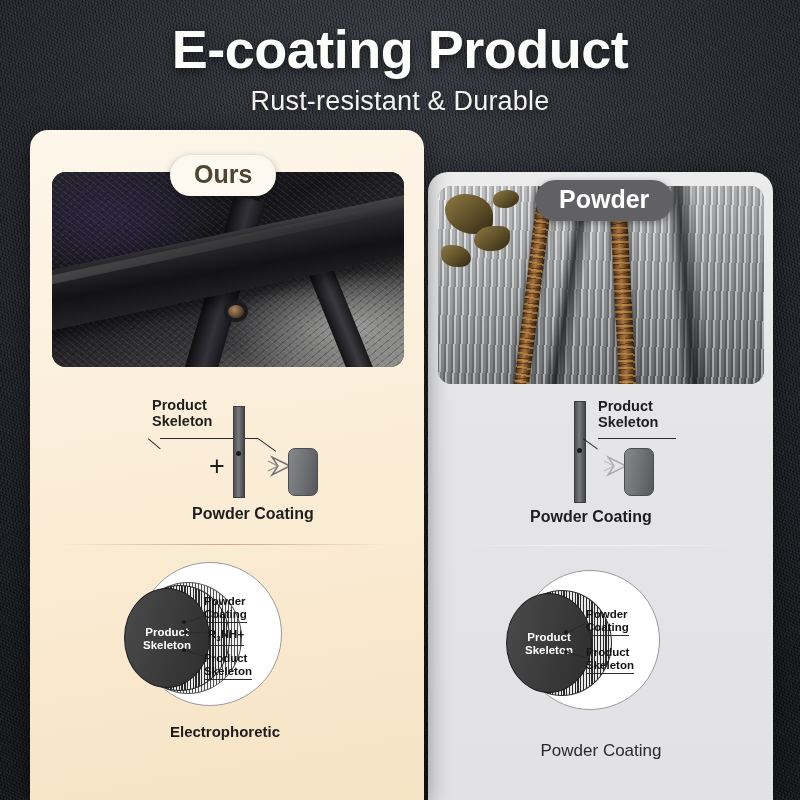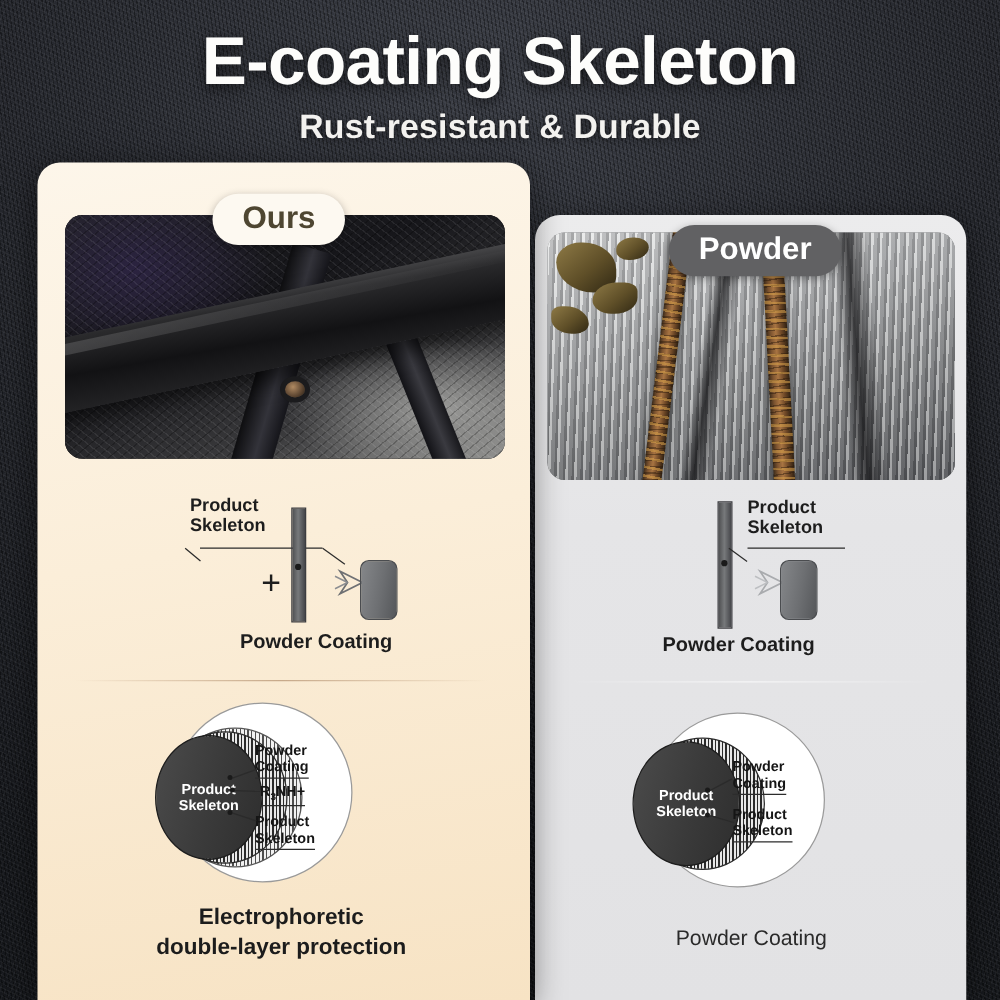--- a/index.html
+++ b/index.html
@@ -25,21 +25,21 @@
   
   .header { position: absolute; top: 0; left: 0; width: 800px; text-align: center; z-index: 6; }
   .title {
     margin-top: 18px;
     font-size: 54px; font-weight: 700; color: #fdfdfb;
     letter-spacing: -.5px;
     text-shadow: 0 3px 10px rgba(0,0,0,.6);
   }
   .subtitle {
     margin-top: 6px;
-    font-size: 27px; font-weight: 700; color: #f3f2ef;
+    font-size: 27px; font-weight: 400; color: #f3f2ef;
     letter-spacing: .2px;
     text-shadow: 0 2px 7px rgba(0,0,0,.55);
   }
 
   
   .panel-others {
     position: absolute; left: 428px; top: 172px; width: 345px; height: 628px;
     background: linear-gradient(180deg, #ececed 0%, #e5e5e7 40%, #e2e2e4 100%);
     border-radius: 20px 20px 0 0;
     box-shadow: 0 4px 22px rgba(0,0,0,.45);
@@ -207,30 +207,30 @@
     line-height: 1.12; text-align: left; white-space: nowrap;
   }
   .xs-txt.u { border-bottom: 1.2px solid #2c2c2c; padding-bottom: 1px; }
   .xs-txt sub { font-size: 8px; }
 
   
   .caption {
     position: absolute; z-index: 6; text-align: center;
     color: #1c1c1c; line-height: 1.32;
   }
-  .cap-ours   { left: 40px;  top: 722px; width: 370px; font-size: 18px; font-weight: 700; }
+  .cap-ours   { left: 40px;  top: 722px; width: 370px; font-size: 15px; font-weight: 700; }
   .cap-others { left: 438px; top: 740px; width: 326px; font-size: 17px; font-weight: 400; color: #2a2a2a; }
 </style>
 </head>
 <body>
 
 <div class="backdrop"></div>
 
 <div class="header">
-  <div class="title">E-coating Skeleton</div>
+  <div class="title">E-coating Product</div>
   <div class="subtitle">Rust-resistant &amp; Durable</div>
 </div>
 
 <div class="panel-others"></div>
 
 <div class="photo photo-others">
   <div class="ph-bg-rust"></div>
   <div class="paint-chip c1"></div>
   <div class="paint-chip c2"></div>
   <div class="paint-chip c3"></div>
@@ -351,15 +351,14 @@
   </div>
 
   <div class="lead" style="left:56px; top:64px; width:20px; transform:rotate(-28deg);"></div>
   <div class="lead" style="left:56px; top:84px; width:20px; transform:rotate(16deg);"></div>
   <div class="dot" style="left:52px; top:62px; width:4px; height:4px;"></div>
   <div class="dot" style="left:52px; top:82px; width:4px; height:4px;"></div>
 </div>
 
 <div class="caption cap-ours">
   <span>Electrophoretic</span><br>
-  <span>double-layer protection</span>
 </div>
 <div class="caption cap-others">Powder Coating</div>
 
 </body></html>

